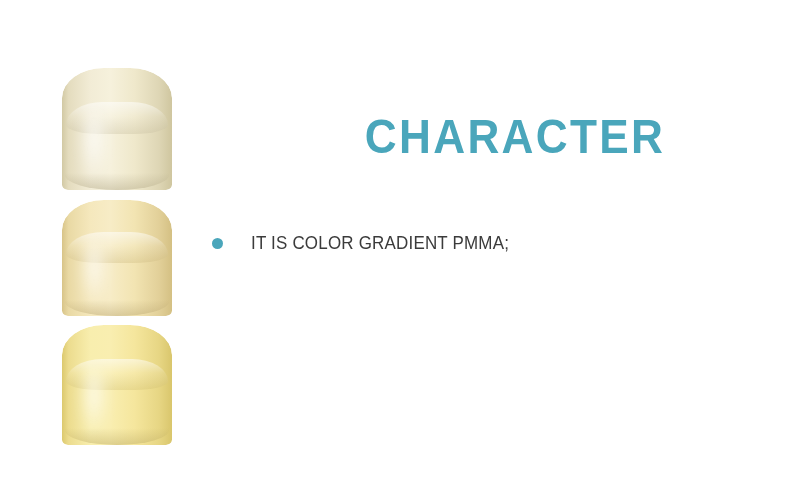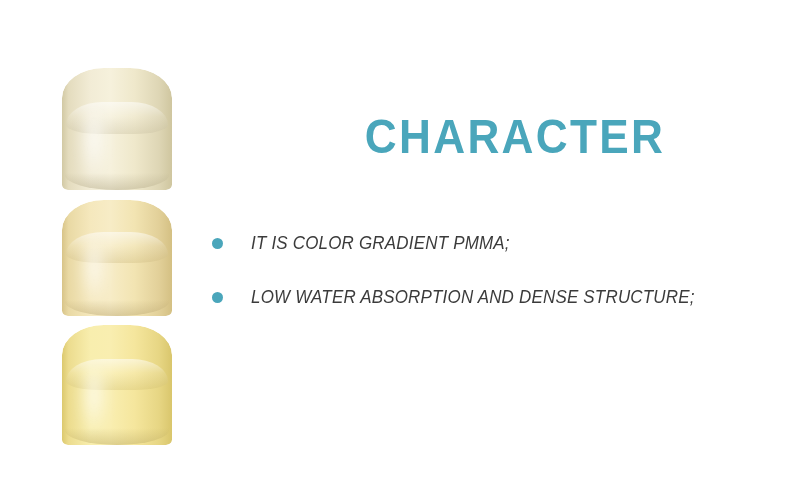--- a/index.html
+++ b/index.html
@@ -117,21 +117,20 @@
   }
 
   .bullet-list {
     position: absolute;
     left: 12px;
     top: 216px;
     width: 540px;
     margin: 0;
     padding: 0;
     list-style: none;
-    font-style: italic;
   }
 
   .bullet-item {
     display: flex;
     align-items: center;
     height: 54px;
   }
 
   .bullet-dot {
     flex: 0 0 auto;
@@ -219,23 +218,19 @@
     <div class="heading">CHARACTER</div>
 
     <ul class="bullet-list">
 
       <li class="bullet-item">
         <span class="bullet-dot"></span>
         <span class="bullet-text">IT IS COLOR GRADIENT PMMA;</span>
       </li>
 
 
-      <li class="bullet-item">
-        <span class="bullet-dot"></span>
-        <span class="bullet-text">LOW WATER ABSORPTION AND DENSE STRUCTURE;</span>
-      </li>
 
 
     </ul>
 
   </div>
 
 </div>
 
 </body></html>

